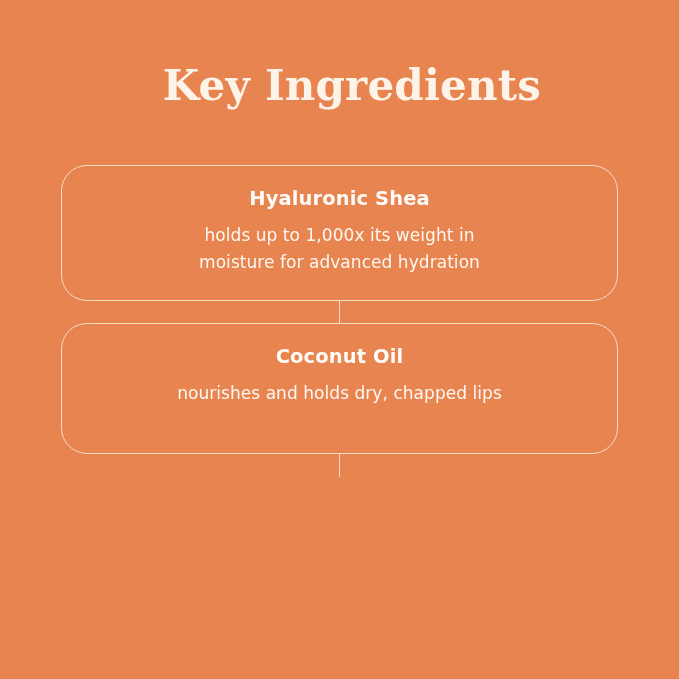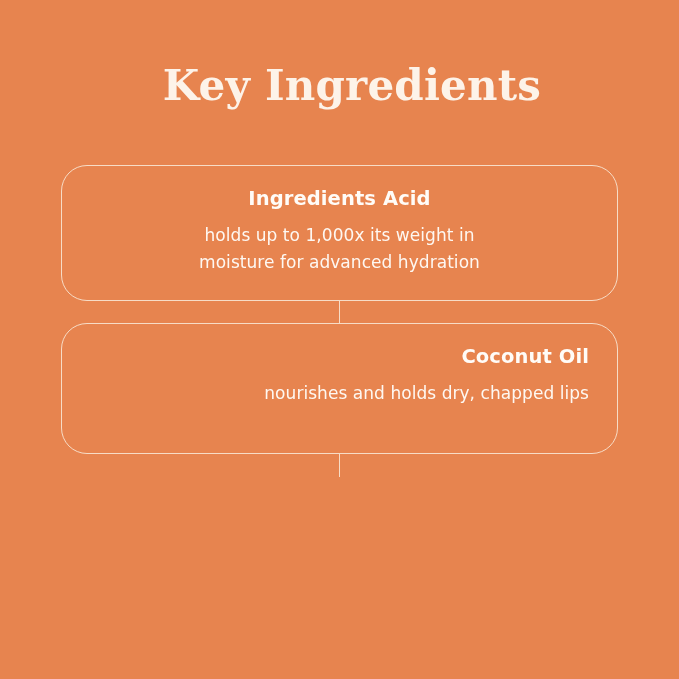--- a/index.html
+++ b/index.html
@@ -50,21 +50,20 @@
     border: 1.4px solid #F7DCC6;
     border-radius: 26px;
     text-align: center;
     color: #FFFBF6;
     padding: 20px 28px 24px 28px;
     background: transparent;
   }
 
   .card + .card {
     margin-top: 22px;
-    text-align: right;
   }
 
   .card-title {
     font-family: "DejaVu Sans", "Liberation Sans", sans-serif;
     font-weight: 700;
     font-size: 19.5px;
     line-height: 26px;
     letter-spacing: 0.1px;
     color: #FFFCF8;
     margin: 0 0 10px 0;
@@ -101,21 +100,21 @@
 </head>
 <body>
 
 <div class="infographic">
 
   <h1 class="page-title">Key Ingredients</h1>
 
   <div class="cards">
 
     <div class="card card-1">
-      <div class="card-title">Ingredients Acid</div>
+      <div class="card-title">Hyaluronic Shea</div>
       <div class="card-desc">holds up to 1,000x its weight in
 moisture for advanced hydration</div>
       <div class="connector below"></div>
     </div>
 
     <div class="card card-2">
       <div class="card-title">Coconut Oil</div>
       <div class="card-desc">nourishes and holds dry, chapped lips</div>
       <div class="connector below"></div>
     </div>

